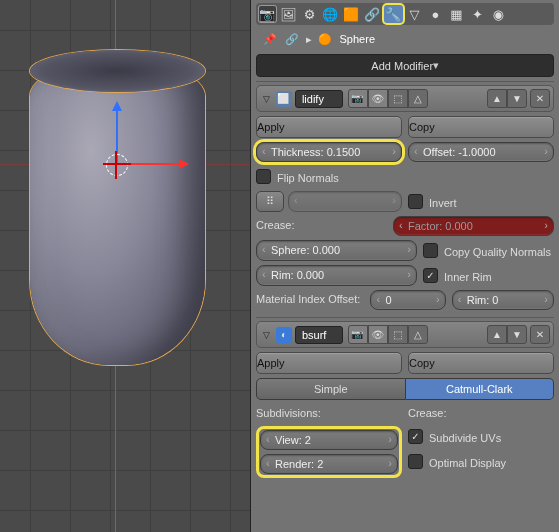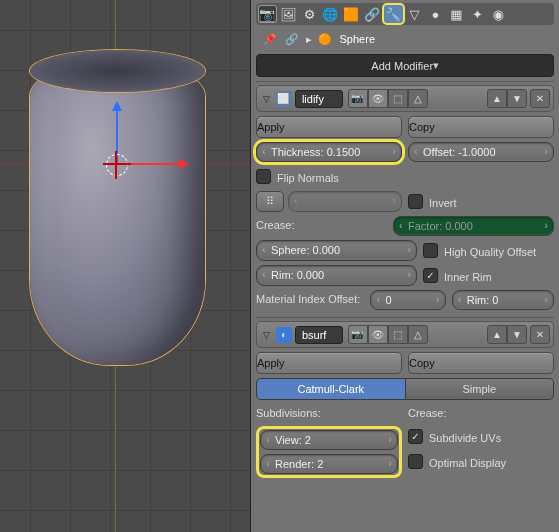--- a/index.html
+++ b/index.html
@@ -42,21 +42,21 @@
   .modhead .grp .micon{border-radius:0}
   .modhead .grp .micon:first-child{border-radius:3px 0 0 3px}
   .modhead .grp .micon:last-child{border-radius:0 3px 3px 0}
   .modhead .spacer{flex:1}
   .row{display:flex;gap:6px;margin:4px 0}
   .col{flex:1}
   .btn{background:linear-gradient(#8e8e8e,#767676);border:1px solid #4a4a4a;border-radius:5px;padding:4px 0;text-align:left;color:#111;box-shadow:inset 0 1px rgba(255,255,255,.15)}
   .num{background:linear-gradient(#7d7d7d,#6a6a6a);border:1px solid #3e3e3e;border-radius:8px;padding:3px 14px;color:#eee;position:relative;box-shadow:inset 0 1px 2px rgba(0,0,0,.3),inset 0 -1px rgba(255,255,255,.08)}
   .num::before{content:"‹";position:absolute;left:5px;top:2px;color:#aaa}
   .num::after{content:"›";position:absolute;right:5px;top:2px;color:#aaa}
-  .num.dis{background:#14532d;color:#999}
+  .num.dis{background:#7f1d1d;color:#999}
   .hl{box-shadow:0 0 0 3px #f3e34b,inset 0 1px 2px rgba(0,0,0,.3);border-radius:8px}
   .chk{display:flex;align-items:flex-end;gap:6px;color:#ddd;padding:3px 0}
   .chk .box{width:13px;height:13px;background:#3a3a3a;border:1px solid #222;border-radius:3px;display:flex;align-items:center;justify-content:center;color:#ddd;font-size:10px}
   .lbl{color:#ddd;padding:3px 0}
   .iconbtn{width:26px;background:linear-gradient(#888,#6e6e6e);border:1px solid #444;border-radius:5px;display:flex;align-items:center;justify-content:center;font-size:11px}
   .seg{display:flex;margin:4px 0}
   .seg .s{flex:1;text-align:center;padding:4px 0;border:1px solid #3a3a3a;color:#ddd;background:linear-gradient(#7a7a7a,#666)}
   .seg .s:first-child{border-radius:5px 0 0 5px}
   .seg .s:last-child{border-radius:0 5px 5px 0;border-left:0}
   .seg .s.active{background:#5680c2;color:#fff}
@@ -153,21 +153,21 @@
           </div>
       </div>
       <div class="row">
         <div class="col lbl">Crease:</div>
         <div class="col num dis">Factor: 0.000</div>
       </div>
       <div class="row">
         <div class="col num">Sphere: 0.000</div>
         <div class="col chk">
             <span class="box"></span>
-            <span>High Quality Offset</span>
+            <span>Copy Quality Normals</span>
           </div>
       </div>
       <div class="row">
         <div class="col num">Rim: 0.000</div>
         <div class="col chk">
             <span class="box">✓</span>
             <span>Inner Rim</span>
           </div>
       </div>
       <div class="row">
@@ -194,22 +194,22 @@
           <span class="micon">▼</span>
         </div>
         <span class="micon">✕</span>
       </div>
 
       <div class="row">
         <div class="col btn">Apply</div>
         <div class="col btn">Copy</div>
       </div>
       <div class="seg">
+        <div class="s">Simple</div>
         <div class="s active">Catmull-Clark</div>
-        <div class="s">Simple</div>
       </div>
       <div class="row">
         <div class="col lbl">Subdivisions:</div>
         <div class="col lbl">Crease:</div>
       </div>
       <div class="row">
         <div class="col">
           <div class="hlgroup">
             <div class="smallcol">
               <div class="num">View: 2</div>

